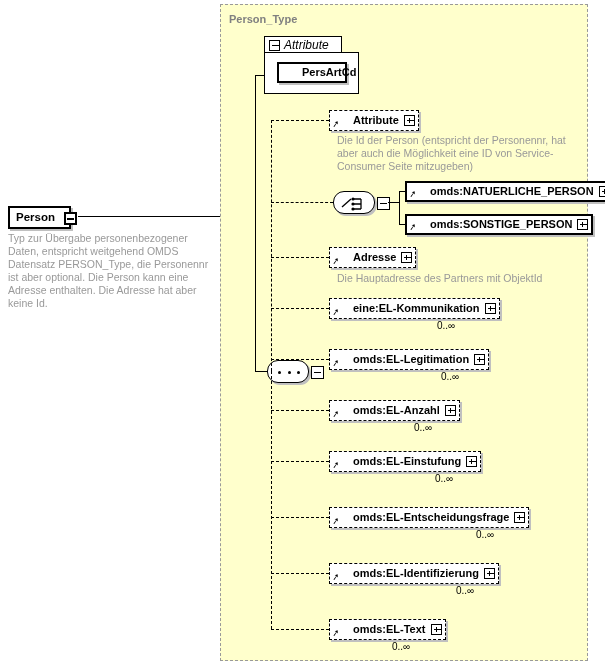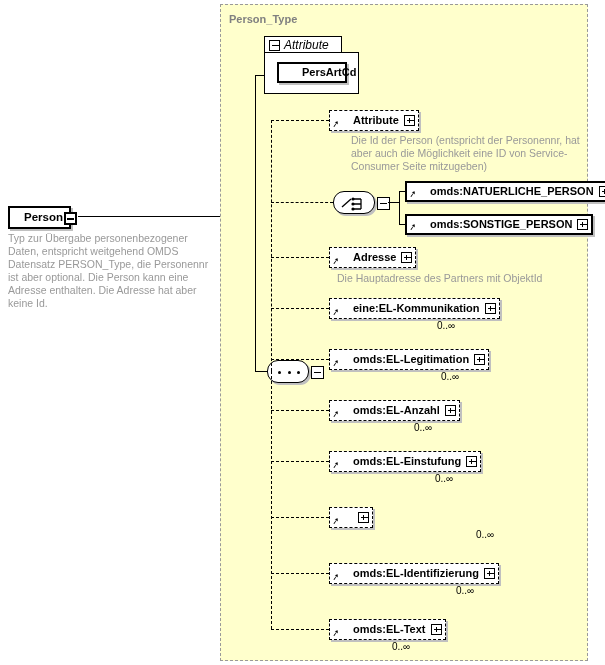--- a/index.html
+++ b/index.html
@@ -119,21 +119,21 @@
 
   
   #person-node {
     position: absolute;
     left: 8px; top: 206px;
     width: 63px; height: 23px;
     border: 2px solid #000000;
     background: #ffffff;
     display: flex;
     align-items: center;
-    padding-left: 14px;
+    padding-left: 6px;
     box-shadow: 2px 2px 0 0 #c0c0c0;
   }
   #person-node .node-label { font-size: 11.5px; }
   #person-pm {
     position: absolute;
     right: -8px; top: 4px;
     width: 13px; height: 13px;
     border: 2px solid #000000;
     background: #ffffff;
   }
@@ -283,21 +283,21 @@
 
   <div class="dline-v" style="left:271px; top:120px; height:251px;"></div>
   <div class="dline-v" style="left:271px; top:371px; height:258px;"></div>
 
   <div class="dline-h" style="left:271px; top:120px; width:58px;"></div>
   <div class="node optional" style="left:329px; top:110px;">
     <span class="refarrow">➚</span>
     <span class="node-label">Attribute</span>
     <span class="pm plus"></span>
   </div>
-  <div class="doc" style="left:351px; top:134px; width:235px;">Die Id der Person (entspricht der Personennr, hat aber auch die Möglichkeit eine ID von Service-Consumer Seite mitzugeben)</div>
+  <div class="doc" style="left:337px; top:134px; width:235px;">Die Id der Person (entspricht der Personennr, hat aber auch die Möglichkeit eine ID von Service-Consumer Seite mitzugeben)</div>
 
   <div class="dline-h" style="left:271px; top:202px; width:62px;"></div>
   <div class="compositor" style="left:333px; top:191px;">
     <svg class="cho-glyph" viewBox="0 0 28 15">
       <path d="M1,11 L10,3" stroke="#000" stroke-width="1.3" fill="none"></path>
       <circle cx="12" cy="3" r="1.6" fill="#000"></circle>
       <circle cx="12" cy="8" r="1.6" fill="#000"></circle>
       <circle cx="12" cy="13" r="1.6" fill="#000"></circle>
       <path d="M12,3 L20,3 M12,8 L20,8 M12,13 L20,13" stroke="#000" stroke-width="1.3"></path>
       <path d="M20,3 L20,13" stroke="#000" stroke-width="1.3"></path>
@@ -358,20 +358,21 @@
   <div class="node optional" style="left:329px; top:451px;">
     <span class="refarrow">➚</span>
     <span class="node-label">omds:EL-Einstufung</span>
     <span class="pm plus"></span>
   </div>
   <div class="card" style="left:435px; top:473px;">0..∞</div>
 
   <div class="dline-h" style="left:271px; top:517px; width:58px;"></div>
   <div class="node optional" style="left:329px; top:507px;">
     <span class="refarrow">➚</span>
+    <span class="node-label">omds:EL-Entscheidungsfrage</span>
     <span class="pm plus"></span>
   </div>
   <div class="card" style="left:476px; top:529px;">0..∞</div>
 
   <div class="dline-h" style="left:271px; top:573px; width:58px;"></div>
   <div class="node optional" style="left:329px; top:563px;">
     <span class="refarrow">➚</span>
     <span class="node-label">omds:EL-Identifizierung</span>
     <span class="pm plus"></span>
   </div>

